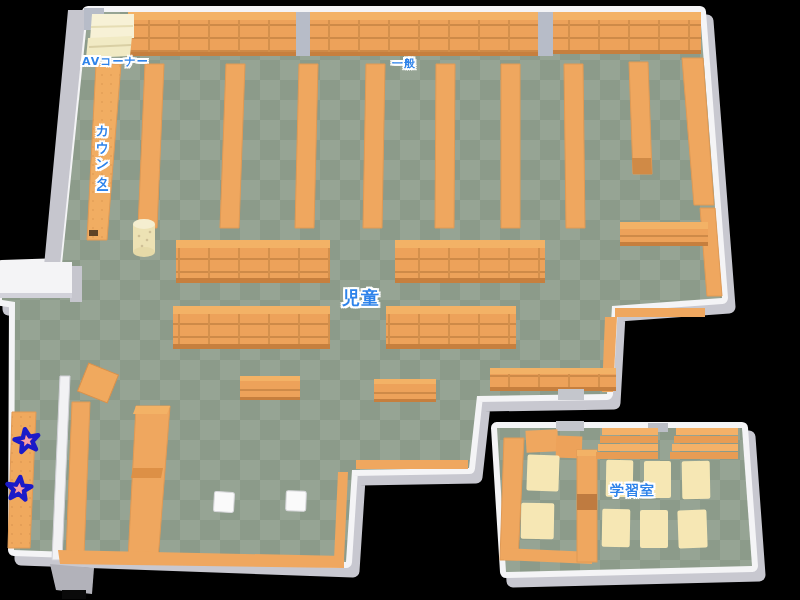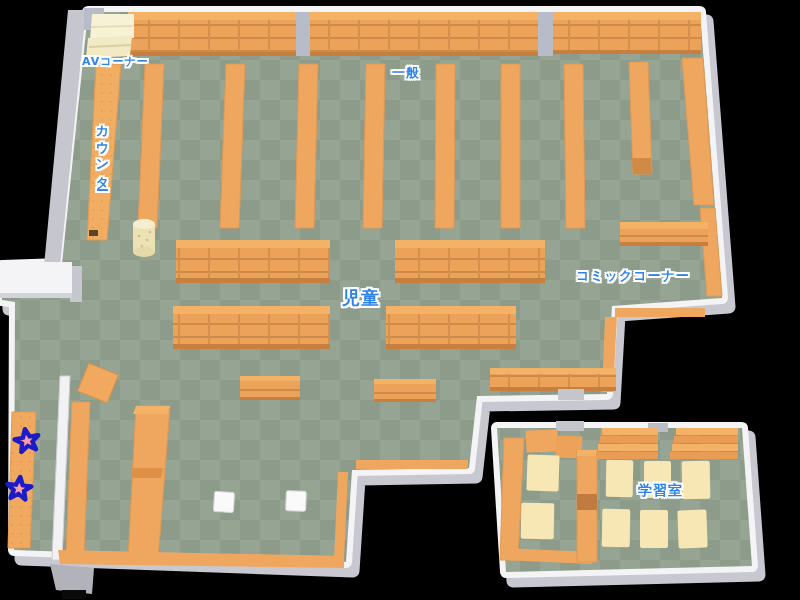--- a/index.html
+++ b/index.html
@@ -17,28 +17,28 @@
     font-weight:bold;
     letter-spacing:1px;
     text-shadow:
       -2px 0 0 #fff, 2px 0 0 #fff, 0 -2px 0 #fff, 0 2px 0 #fff,
       -1px -1px 0 #fff, 1px -1px 0 #fff, -1px 1px 0 #fff, 1px 1px 0 #fff,
       -2px -2px 0 #fff, 2px 2px 0 #fff, 2px -2px 0 #fff, -2px 2px 0 #fff;
     white-space:nowrap;
     user-select:none;
   }
   .lbl-av{left:82px;top:54px;font-size:11px;}
-  .lbl-general{left:392px;top:64px;font-size:13px;}
+  .lbl-general{left:392px;top:56px;font-size:11px;}
   .lbl-counter{
     left:93px;top:116px;font-size:13px;
     writing-mode:vertical-rl;text-orientation:upright;letter-spacing:2px;
   }
   .lbl-children{left:342px;top:286px;font-size:18px;}
   .lbl-comic{left:576px;top:267px;font-size:13px;}
-  .lbl-study{left:610px;top:482px;font-size:14px;margin-left:28px;}
+  .lbl-study{left:610px;top:482px;font-size:14px;}
 </style>
 </head>
 <body>
 
 <div class="stage">
 
 <svg width="800" height="600" viewBox="0 0 800 600">
   <defs>
     <pattern id="checker" width="40" height="40" patternUnits="userSpaceOnUse">
       <rect width="40" height="40" fill="#96A494"></rect>
@@ -257,16 +257,15 @@
   </g>
 
   <use href="#star-marker" x="0" y="0" transform="translate(27,441) rotate(-10)"></use>
   <use href="#star-marker" x="0" y="0" transform="translate(19,489) rotate(6)"></use>
 </svg>
 
 <div class="map-label lbl-av">AVコーナー</div>
 <div class="map-label lbl-general">一般</div>
 <div class="map-label lbl-counter">カウンター</div>
 <div class="map-label lbl-children">児童</div>
-<div class="map-label lbl-comic">コミックコーナー</div>
 <div class="map-label lbl-study">学習室</div>
 
 </div>
 
 </body></html>

